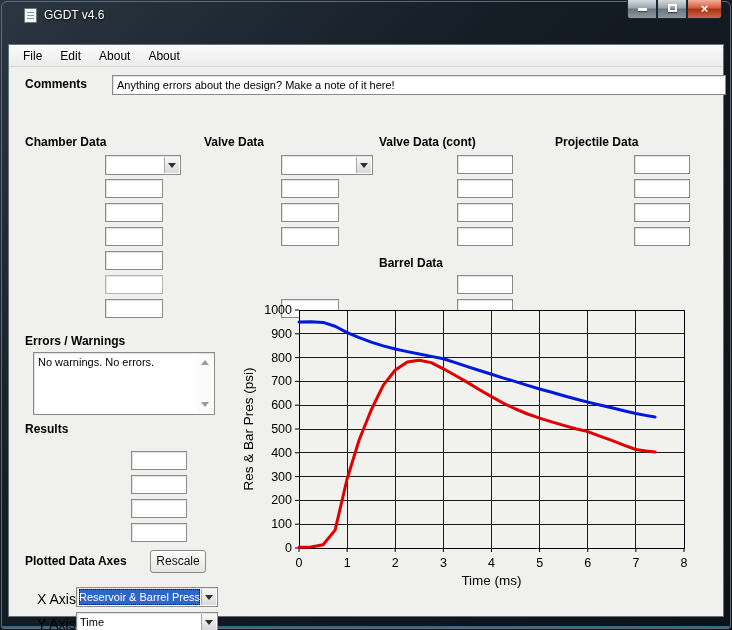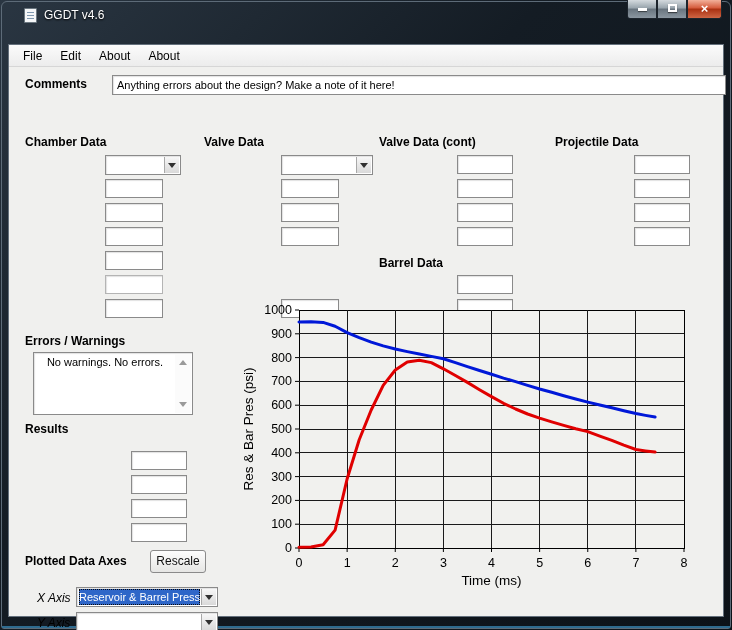--- a/index.html
+++ b/index.html
@@ -23,21 +23,21 @@
           background:linear-gradient(#f2b09a 0%,#d4593a 45%,#a93011 50%,#cf6644 100%);
           font-weight:bold;font-size:13px;}
   .glyph-min{display:inline-block;width:9px;height:3px;background:#fff;margin-bottom:1px;box-shadow:0 1px 1px rgba(0,0,0,.5);}
   .glyph-max{display:inline-block;width:9px;height:8px;border:2px solid #fff;margin-top:4px;box-shadow:0 1px 1px rgba(0,0,0,.5);}
   
   .client{position:absolute;left:8px;right:8px;top:30px;bottom:13px;background:#f0f0ee;border:1px solid #64707c;margin-top:14px;}
   .menubar{position:absolute;left:0;right:0;top:0;height:22px;background:linear-gradient(#fbfbfb,#ececec);border-bottom:1px solid #d6d6d6;display:flex;align-items:center;padding-left:5px;}
   .menu-item{padding:3px 9px;font-size:12px;}
   .content{position:absolute;left:0;right:0;top:23px;bottom:0;}
   .hdr{position:absolute;font-weight:bold;font-size:12px;}
-  .lbl{position:absolute;font-size:12px;white-space:nowrap;font-style:italic;}
+  .lbl{position:absolute;font-size:14px;white-space:nowrap;}
   .unit{position:absolute;font-size:11px;white-space:nowrap;}
   .field{position:absolute;height:19px;background:#fff;border:1px solid #8a8a8a;box-shadow:inset 1px 1px 1px rgba(0,0,0,.12);
          text-align:center;line-height:17px;font-size:11px;overflow:hidden;}
   .field.disabled{color:#9b9b9b;border-color:#b4b4b4;}
   .lbl.disabled{color:#9b9b9b;}
   .combo{position:absolute;height:20px;background:#fff;border:1px solid #8a8a8a;box-shadow:inset 1px 1px 1px rgba(0,0,0,.12);overflow:hidden;}
   .combo-value{position:absolute;left:3px;top:1px;right:16px;bottom:1px;line-height:16px;font-size:11px;white-space:nowrap;overflow:hidden;}
   .combo-value.hl{background:#2e66c8;color:#fff;outline:1px dotted #0a0a0a;outline-offset:-1px;left:2px;right:17px;}
   .combo-btn{position:absolute;right:1px;top:1px;bottom:1px;width:15px;background:linear-gradient(#f7f7f7,#d9d9d9);border-left:1px solid #a8a8a8;}
   .tri-down{position:absolute;left:50%;top:50%;margin:-2px 0 0 -4px;width:0;height:0;border-left:4px solid transparent;border-right:4px solid transparent;border-top:5px solid #303030;}
@@ -82,21 +82,21 @@
       <div class="cmt-input">Anything errors about the design?  Make a note of it here!</div>
 
       <span class="hdr" style="left:16px;top:67px;">Chamber Data</span>
       <span class="hdr" style="left:195px;top:67px;">Valve Data</span>
       <span class="hdr" style="left:370px;top:67px;">Valve Data (cont)</span>
       <span class="hdr" style="left:370px;top:188px;">Barrel Data</span>
       <span class="hdr" style="left:546px;top:67px;text-align:right;">Projectile Data</span>
 
 
       <span class="hdr" style="left:16px;top:266px;">Errors / Warnings</span>
-      <div class="textbox" style="left:24px;top:284px;width:160px;height:63px;text-align:center;">
+      <div class="textbox" style="left:24px;top:284px;width:182px;height:63px;">
         <span>No warnings.  No errors.</span>
         <span class="scroll-col">
           <span class="tri-up-s"></span>
           <span class="tri-down-s"></span>
         </span>
       </div>
 
       <span class="hdr" style="left:16px;top:354px;">Results</span>
 
       <span class="hdr" style="left:16px;top:486px;">Plotted Data Axes</span>
@@ -105,20 +105,21 @@
       <span class="lbl" style="left:28px;top:523px;">X Axis</span>
       <div class="combo" style="left:67px;top:519px;width:142px;">
         <span class="combo-value hl">Reservoir &amp; Barrel Pressu</span>
         <span class="combo-btn">
             <span class="tri-down"></span>
           </span>
       </div>
 
       <span class="lbl" style="left:28px;top:548px;">Y Axis</span>
       <div class="combo" style="left:67px;top:544px;width:142px;">
+        <span class="combo-value">Time</span>
         <span class="combo-btn">
             <span class="tri-down"></span>
           </span>
       </div>
     <span class="lbl" style="left: 24px; top: 90px;"></span>
         <div class="combo" style="left: 96px; top: 87px; width: 76px;">
           <span class="combo-value"></span>
           <span class="combo-btn">
             <span class="tri-down"></span>
           </span>

